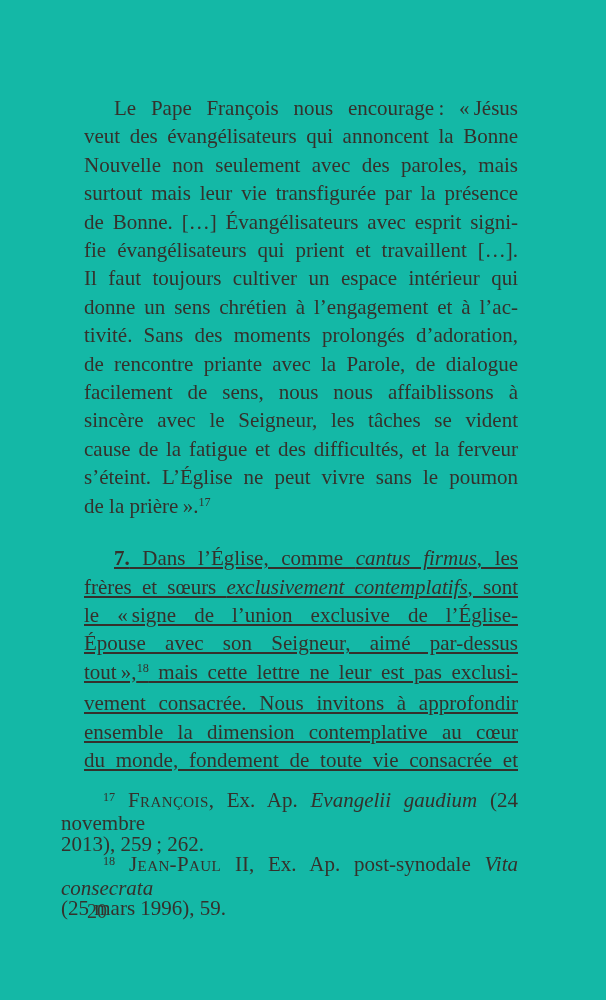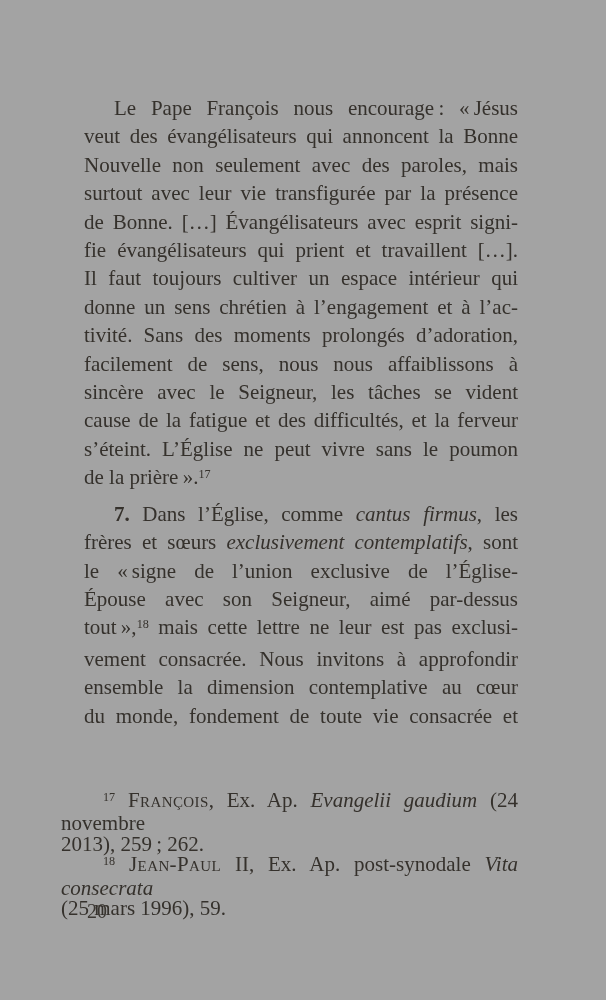--- a/index.html
+++ b/index.html
@@ -5,21 +5,21 @@
   html, body {
     margin: 0;
     padding: 0;
     background: #e8e8e6;
   }
   .page {
     position: relative;
     width: 606px;
     height: 1000px;
     margin: 0 auto;
-    background: #a3a3a3;
+    background: #14b8a6;
     overflow: hidden;
     font-family: "Liberation Serif", "DejaVu Serif", serif;
     color: #35312c;
   }
   .body-text {
     position: absolute;
     left: 84px;
     top: 94px;
     width: 434px;
     font-size: 21px;
@@ -27,21 +27,21 @@
   }
   .footnotes {
     position: absolute;
     left: 61px;
     top: 790px;
     width: 457px;
     font-size: 21px;
     line-height: 20.4px;
   }
   .para { margin: 0; }
-  .para.spaced { margin-top: 5px; }
+  .para.spaced { margin-top: 21px; text-decoration: underline; }
   .line {
     text-align: justify;
     text-align-last: justify;
     text-justify: inter-word;
   }
   .line.left { text-align-last: left; }
   .body-text .line.ind { text-indent: 30px; }
   .footnotes .line.ind { text-indent: 42px; }
   .it { font-style: italic; }
   .bd { font-weight: bold; }
@@ -62,26 +62,27 @@
 </style>
 </head>
 <body>
 
 <div class="page">
   <main class="body-text">
       <div class="para">
         <div class="line ind"><span>Le Pape François nous encourage : « Jésus</span></div>
         <div class="line"><span>veut des évangélisateurs qui annoncent la Bonne</span></div>
         <div class="line"><span>Nouvelle non seulement avec des paroles, mais</span></div>
-        <div class="line"><span>surtout avec leur vie transfigurée par la présence</span></div>
+        <div class="line"><span>surtout mais leur vie transfigurée par la présence</span></div>
         <div class="line"><span>de Bonne. […] Évangélisateurs avec esprit signi-</span></div>
         <div class="line"><span>fie évangélisateurs qui prient et travaillent […].</span></div>
         <div class="line"><span>Il faut toujours cultiver un espace intérieur qui</span></div>
         <div class="line"><span>donne un sens chrétien à l’engagement et à l’ac-</span></div>
         <div class="line"><span>tivité. Sans des moments prolongés d’adoration,</span></div>
+        <div class="line"><span>de rencontre priante avec la Parole, de dialogue</span></div>
         <div class="line"><span>facilement de sens, nous nous affaiblissons à</span></div>
         <div class="line"><span>sincère avec le Seigneur, les tâches se vident</span></div>
         <div class="line"><span>cause de la fatigue et des difficultés, et la ferveur</span></div>
         <div class="line"><span>s’éteint. L’Église ne peut vivre sans le poumon</span></div>
         <div class="line left"><span>de la prière ».</span><span class="sup">17</span></div>
       </div>
       <div class="para spaced">
         <div class="line ind"><span class="bd">7.</span><span> Dans l’Église, comme </span><span class="it">cantus firmus</span><span>, les</span></div>
         <div class="line"><span>frères et sœurs </span><span class="it">exclusivement contemplatifs</span><span>, sont</span></div>
         <div class="line"><span>le « signe de l’union exclusive de l’Église-</span></div>

